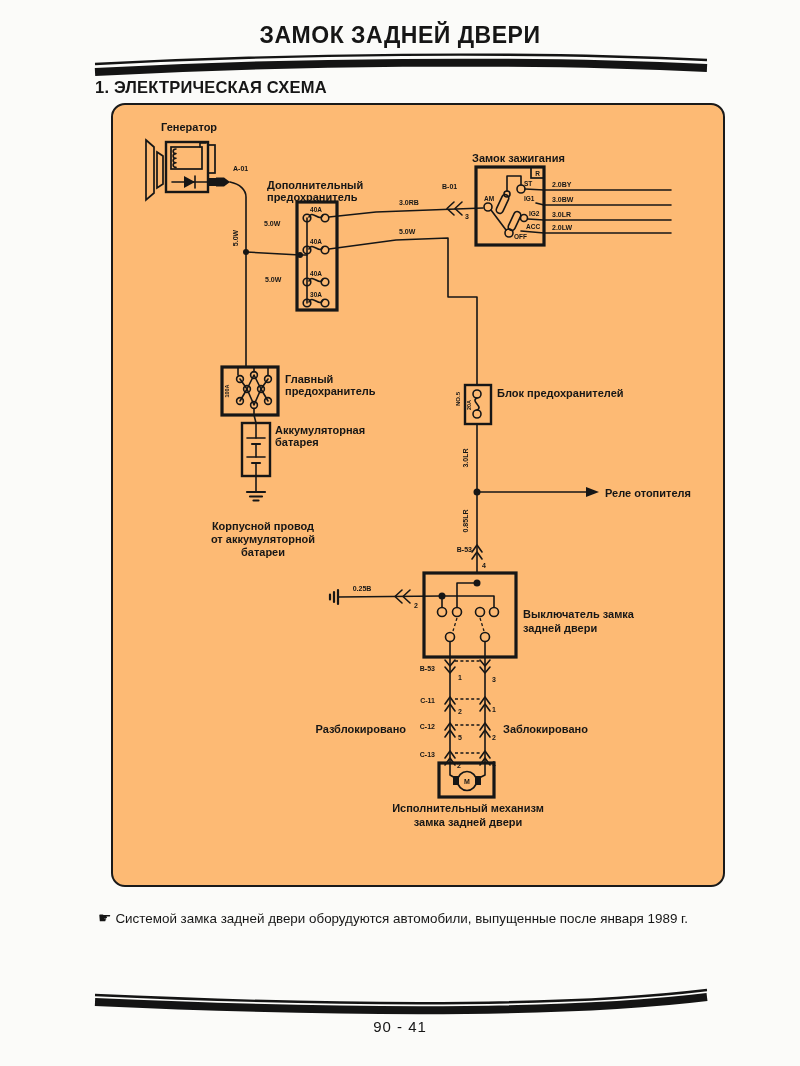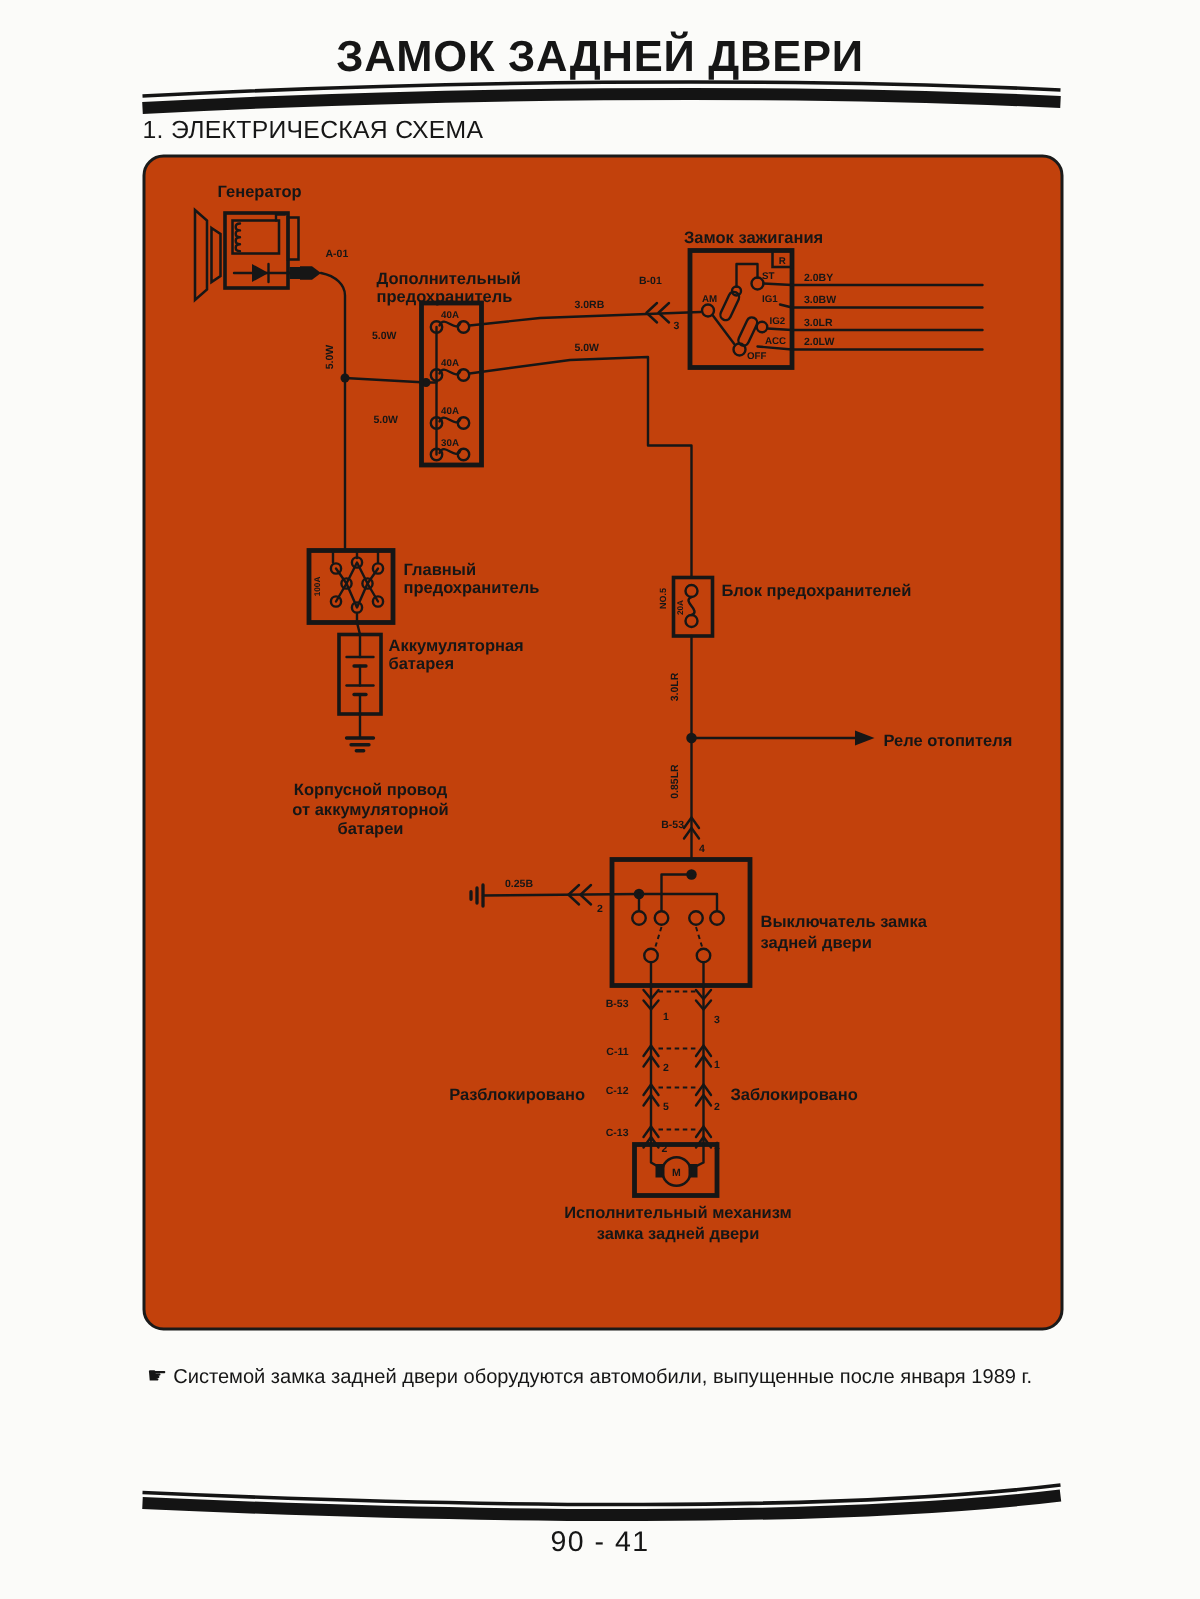--- a/index.html
+++ b/index.html
@@ -1,25 +1,25 @@
 <!DOCTYPE html>
 <html><head>
 <meta charset="utf-8">
 <style>
   html,body{margin:0;padding:0;}
   body{width:800px;height:1066px;background:#fbfbf9;position:relative;overflow:hidden;
        font-family:"Liberation Sans",sans-serif;color:#161616;}
   .abs{position:absolute;}
-  .page-title{left:0;top:22px;width:800px;text-align:center;font-size:29px;font-weight:bold;letter-spacing:.5px;}
-  .section-heading{left:95px;top:78px;font-size:16.5px;font-weight:normal;letter-spacing:.2px;}
-  .frame{left:95px;top:103px;width:610px;height:780px;border:2.4px solid #1a1a1a;border-radius:14px;background:#c2410c;}
+  .page-title{left:0;top:22px;width:800px;text-align:center;font-size:23px;font-weight:bold;letter-spacing:.5px;}
+  .section-heading{left:95px;top:78px;font-size:16.5px;font-weight:bold;letter-spacing:.2px;}
+  .frame{left:111px;top:103px;width:610px;height:780px;border:2.4px solid #1a1a1a;border-radius:14px;background:#fdba74;}
   .frame svg{position:absolute;left:0;top:0;}
   .footnote{left:98px;top:896px;width:618px;font-size:13.4px;line-height:17px;}
   .footnote .hand{font-size:15px;margin-right:4px;}
-  .page-number{left:0;top:1018px;width:800px;text-align:center;font-size:19px;letter-spacing:1px;}
+  .page-number{left:0;top:1018px;width:800px;text-align:center;font-size:15px;letter-spacing:1px;}
   svg text{font-family:"Liberation Sans",sans-serif;font-weight:bold;fill:#161616;stroke:none;}
   .w{fill:none;stroke:#161616;stroke-width:1.6;stroke-linecap:round;stroke-linejoin:round;}
   .w2{fill:none;stroke:#161616;stroke-width:2.2;stroke-linecap:round;}
   .bx{fill:none;stroke:#161616;stroke-width:3.2;}
   .bx2{fill:none;stroke:#161616;stroke-width:2.4;}
   .bx1{fill:none;stroke:#161616;stroke-width:1.7;}
   .blk{fill:#161616;stroke:none;}
   .dash{fill:none;stroke:#161616;stroke-width:1.3;stroke-dasharray:3 2.4;}
   .t11{font-size:11px;} .t7{font-size:7px;} .t65{font-size:6.5px;} .t6{font-size:6px;} .t55{font-size:5.5px;}
   .band path{fill:none;stroke:#141414;}

